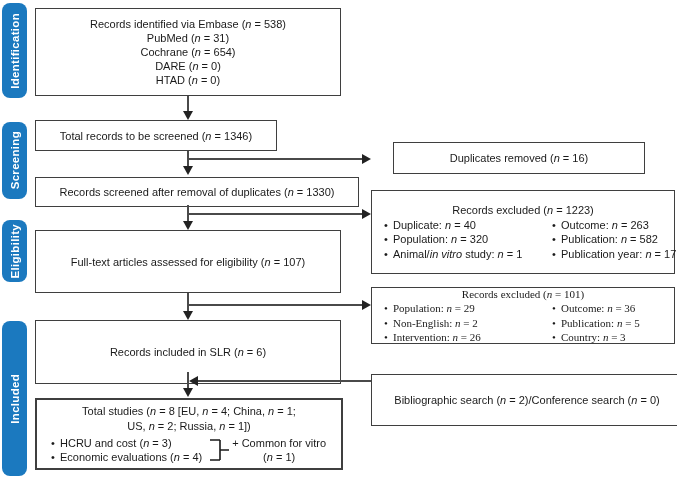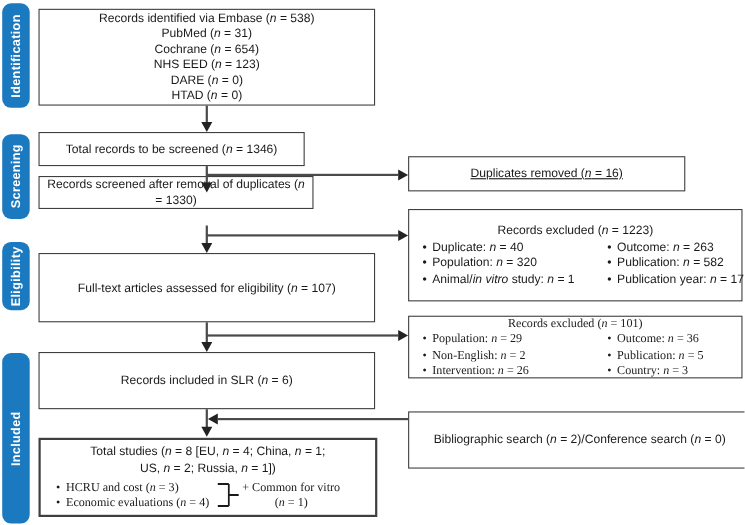--- a/index.html
+++ b/index.html
@@ -55,60 +55,59 @@
     <span>Eligibility</span>
   </div>
   <div class="stagebar" style="top:321px;height:155px;">
     <span>Included</span>
   </div>
 
   <div class="box" id="box-identified" style="left:35px;top:8px;width:306px;height:88px;">
     <div>Records identified via Embase (<i>n</i> = 538)</div>
     <div>PubMed (<i>n</i> = 31)</div>
     <div>Cochrane (<i>n</i> = 654)</div>
-    <div>NHS EED (<i>n</i> = 123)</div>
     <div>DARE (<i>n</i> = 0)</div>
     <div>HTAD (<i>n</i> = 0)</div>
   </div>
 
   <div class="box" style="left:35px;top:120px;width:242px;height:31px;">
     <div>Total records to be screened (<i>n</i> = 1346)</div>
   </div>
 
-  <div class="box" style="left:35px;top:160px;width:250px;height:30px;">
+  <div class="box" style="left:35px;top:177px;width:324px;height:30px;">
     <div>Records screened after removal of duplicates (<i>n</i> = 1330)</div>
   </div>
 
   <div class="box" style="left:35px;top:230px;width:306px;height:63px;">
     <div>Full-text articles assessed for eligibility (<i>n</i> = 107)</div>
   </div>
 
-  <div class="box" style="left:35px;top:320px;width:306px;height:52px;">
+  <div class="box" style="left:35px;top:320px;width:306px;height:64px;">
     <div>Records included in SLR (<i>n</i> = 6)</div>
   </div>
 
   <div class="box thick" style="left:35px;top:398px;width:308px;height:72px;justify-content:flex-start;padding-top:4px;">
     <div class="boxtitle">Total studies (<i>n</i> = 8 [EU, <i>n</i> = 4; China, <i>n</i> = 1;</div>
     <div class="boxtitle">US, <i>n</i> = 2; Russia, <i>n</i> = 1])</div>
-    <div class="bottomrow" style="padding-left:8px;font-family:Liberation Serif, serif;">
+    <div class="bottomrow" style="padding-left:8px;">
       <div class="bullets">
         <div class="bullet">HCRU and cost (<i>n</i> = 3)</div>
         <div class="bullet">Economic evaluations (<i>n</i> = 4)</div>
       </div>
       <svg class="bracket" width="24" height="32" viewBox="0 0 24 32">
         <path d="M4 6 H14 M14 6 V26 M4 26 H14 M14 16 H23" stroke="#1a1a1a" stroke-width="1.6" fill="none"></path>
       </svg>
       <div class="common">
         <div>+ Common for vitro</div>
         <div>(<i>n</i> = 1)</div>
       </div>
     </div>
   </div>
 
-  <div class="box" style="left:371px;top:142px;width:252px;height:32px;text-decoration:underline;">
+  <div class="box" style="left:393px;top:142px;width:252px;height:32px;">
     <div>Duplicates removed (<i>n</i> = 16)</div>
   </div>
 
   <div class="box" style="left:371px;top:190px;width:304px;height:84px;">
     <div class="boxtitle">Records excluded (<i>n</i> = 1223)</div>
     <div class="cols">
       <div class="col1">
         <div class="bullet">Duplicate: <i>n</i> = 40</div>
         <div class="bullet">Population: <i>n</i> = 320</div>
         <div class="bullet">Animal/<i>in vitro</i> study: <i>n</i> = 1</div>

